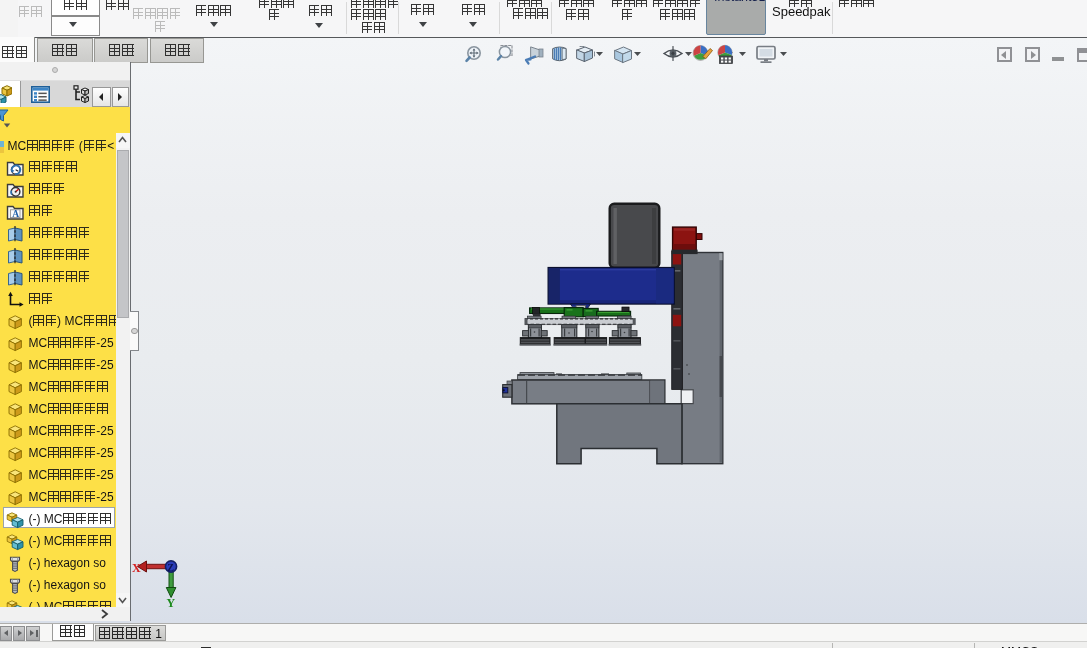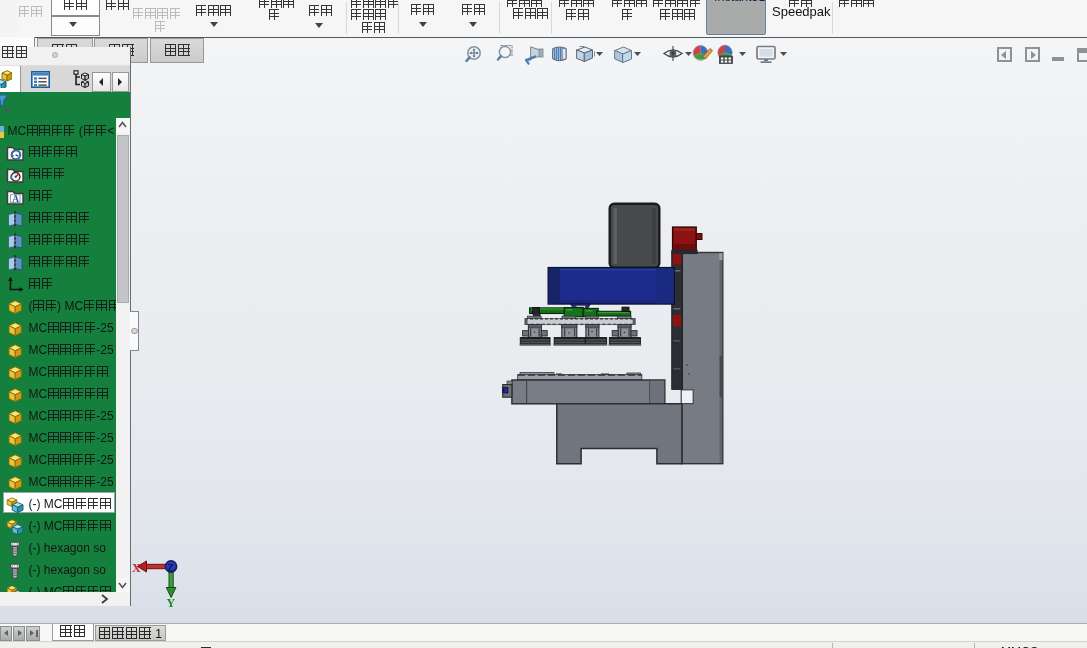--- a/index.html
+++ b/index.html
@@ -268,21 +268,21 @@
 <rect x="146" y="564.3" width="23" height="4.4" fill="#c03030" stroke="#701010" stroke-width="1"></rect>
 <polygon points="146.5,561 137.5,566.5 146.5,572" fill="#b42020" stroke="#6a0e0e" stroke-width="1"></polygon>
 <text x="132" y="572" font-size="12" font-weight="bold" fill="#d42020" font-family="Liberation Serif">X</text>
 <rect x="169" y="568" width="4.2" height="19.5" fill="#3f9c3f" stroke="#145214" stroke-width="1"></rect>
 <polygon points="166.3,587.5 175.9,587.5 171.1,597.5" fill="#2f8f2f" stroke="#0f4a0f" stroke-width="1"></polygon>
 <text x="166.5" y="606.5" font-size="12" font-weight="bold" fill="#1d8a1d" font-family="Liberation Serif">Y</text>
 <circle cx="171" cy="566.5" r="5.6" fill="#2a3cb8" stroke="#131f66" stroke-width="1.6"></circle>
 <text x="167.3" y="570.7" font-size="10" font-weight="bold" fill="#0a1254" font-family="Liberation Serif">Z</text>
 </svg>
 
-<div class="abs" id="panel" style="left:0;top:47px;width:131px;height:559px;background:#15803d;border-right:1.5px solid #696c70;box-sizing:border-box;overflow:hidden">
+<div class="abs" id="panel" style="left:0;top:62px;width:131px;height:559px;background:#fde047;border-right:1.5px solid #696c70;box-sizing:border-box;overflow:hidden">
 
   <div class="abs" style="left:0;top:0;width:129.5px;height:17.5px;background:#f1f1f1;border-bottom:1px solid #e0e0e0"></div>
   <div class="abs" style="left:52px;top:5px;width:4px;height:4px;border-radius:50%;background:#d6d6d6;border:1px solid #ababab"></div>
 
   <div class="abs" style="left:0;top:19px;width:129.5px;height:25.5px;background:#d8d8d8"></div>
   <div class="abs" style="left:0;top:19px;width:20.5px;height:25.5px;background:#fff;border-right:1px solid #9a9a9a;box-sizing:border-box"></div>
   <svg class="abs" style="left:0;top:23px" width="12" height="18" viewBox="8 0 12 18">
         <polygon points="10,3 15,0.7 20,3 15,5.3" fill="#f9e478" stroke="#8a6d00"></polygon>
         <polygon points="10,3 15,5.3 15,11 10,8.7" fill="#ecc53f" stroke="#8a6d00"></polygon>
         <polygon points="15,5.3 20,3 20,8.7 15,11" fill="#cd9a1b" stroke="#8a6d00"></polygon>

